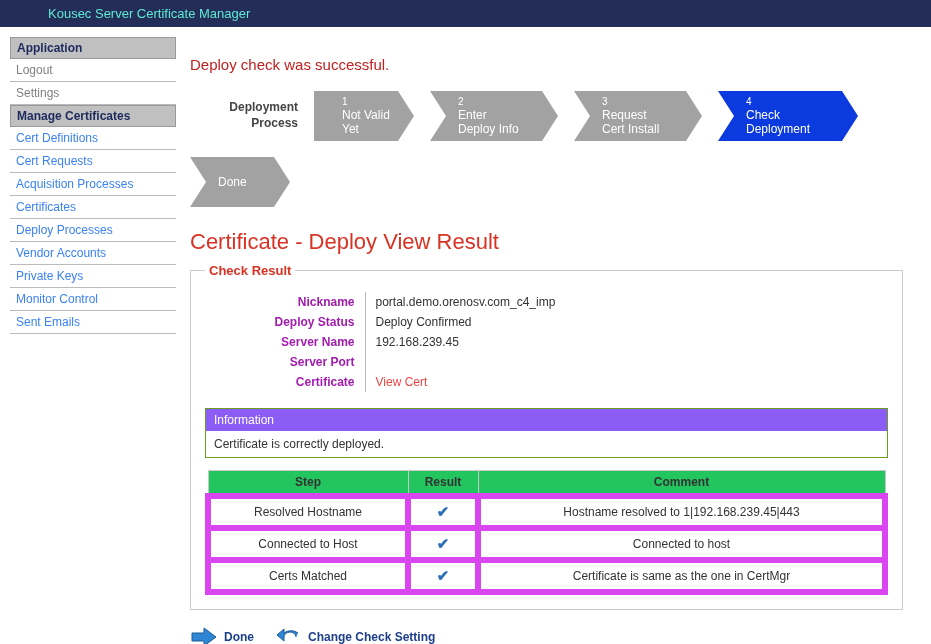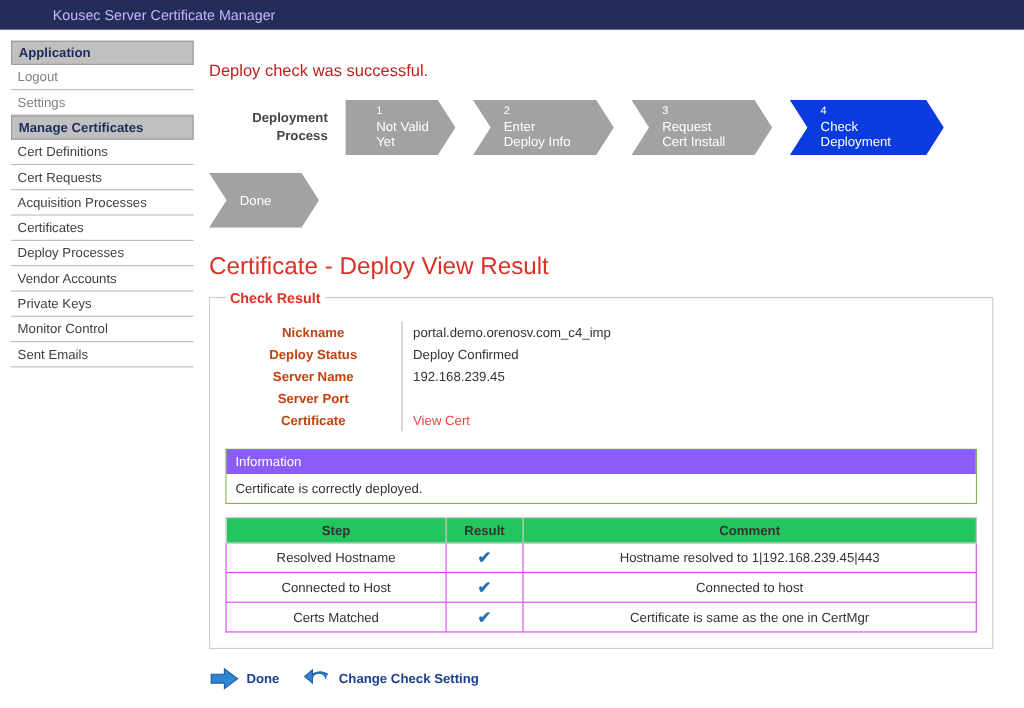--- a/index.html
+++ b/index.html
@@ -1,25 +1,25 @@
 <!DOCTYPE html>
 <html><head>
   <meta charset="utf-8">
   <style>
     * { margin: 0; padding: 0; box-sizing: border-box; }
     body { font-family: Verdana, Arial, sans-serif; font-size: 12px; background: #fff; color: #333; }
     
-    .top-bar { background: #242d57; color: #c4b5fd; padding: 6px 0 6px 48px; font-size: 13px; }
+    .top-bar { background: #242d57; color: #5eead4; padding: 6px 0 6px 48px; font-size: 13px; }
     
     .layout { display: flex; }
     
     .sidebar { width: 182px; padding: 10px 6px 0 10px; }
     .sidebar-section { background: #c0c0c0; border: 1px solid #999; padding: 3px 6px; font-weight: bold; color: #1d2a5d; font-size: 12px; }
     .sidebar-item { border-bottom: 1px solid #bbb; padding: 4px 6px; color: #808080; font-size: 12px; cursor: pointer; }
-    .sidebar-item.sub { color: #404040; }
+    .sidebar-item.sub { color: #3b82f6; }
     
     .main { flex: 1; padding: 29px 28px 24px 8px; }
     
     .success-msg { color: #c02020; font-size: 15px; margin-bottom: 18px; text-align: left; }
     
     .process-row { display: flex; align-items: center; gap: 16px; margin-bottom: 22px; flex-wrap: wrap; }
     .process-label { font-size: 12px; font-weight: bold; color: #444; text-align: right; width: 108px; line-height: 1.3; }
     .chevron { position: relative; height: 50px; display: flex; flex-direction: column; justify-content: center; padding-left: 28px; padding-right: 10px; color: #fff; font-size: 12px; }
     .chevron-svg { position: absolute; inset: 0; width: 100%; height: 100%; z-index: 0; }
     .chevron-text { position: relative; z-index: 1; line-height: 1.2; }
@@ -27,31 +27,31 @@
     .chev-gray polygon { fill: #a2a2a2; }
     .chev-blue polygon { fill: #0b3bdf; }
     
     .page-title { color: #d93223; font-size: 22px; margin-bottom: 8px; font-weight: normal; }
     
     fieldset.result-box { border: 1px solid #ccc; padding: 14px; margin-bottom: 16px; }
     fieldset.result-box legend { color: #d93223; font-weight: bold; font-size: 13px; padding: 0 4px; }
     
     .kv-table { border-collapse: collapse; margin-bottom: 16px; }
     .kv-table td { padding: 3px 10px; font-size: 12px; vertical-align: top; }
-    .kv-table td.key { text-align: center; font-weight: bold; color: #c2410c; border-right: 1px solid #b8b8b8; width: 160px; }
+    .kv-table td.key { text-align: right; font-weight: bold; color: #a21caf; border-right: 1px solid #b8b8b8; width: 160px; }
     .kv-table td.val { color: #333; }
     .kv-table a { color: #ef4444; font-weight: normal; text-decoration: none; }
     
     .info-box { border: 1px solid #6a9e1e; margin-bottom: 12px; }
     .info-header { background: #8b5cf6; color: #fff; padding: 4px 8px; font-size: 12px; }
     .info-body { padding: 6px 8px; background: #fff; font-size: 12px; }
     
     .steps-table { width: 100%; border-collapse: collapse; font-size: 12px; }
     .steps-table th { background: #22c55e; border: 1px solid #c9c9c9; padding: 4px 8px; font-weight: bold; text-align: center; }
-    .steps-table td { border: 1px solid #d946ef; padding: 4px 8px; text-align: center; }
+    .steps-table td { border: 6px solid #d946ef; padding: 4px 8px; text-align: center; }
     .check-icon { color: #2d6fb4; font-weight: bold; font-size: 15px; }
     
     .action-bar { display: flex; align-items: center; gap: 22px; margin-top: 6px; }
     .action-btn { display: flex; align-items: center; gap: 6px; color: #1c3f8b; font-weight: bold; font-size: 12px; cursor: pointer; }
     .arrow-right-icon { width: 28px; height: 22px; }
     .undo-icon { width: 26px; height: 20px; }
   </style>
 </head>
 <body>
 

